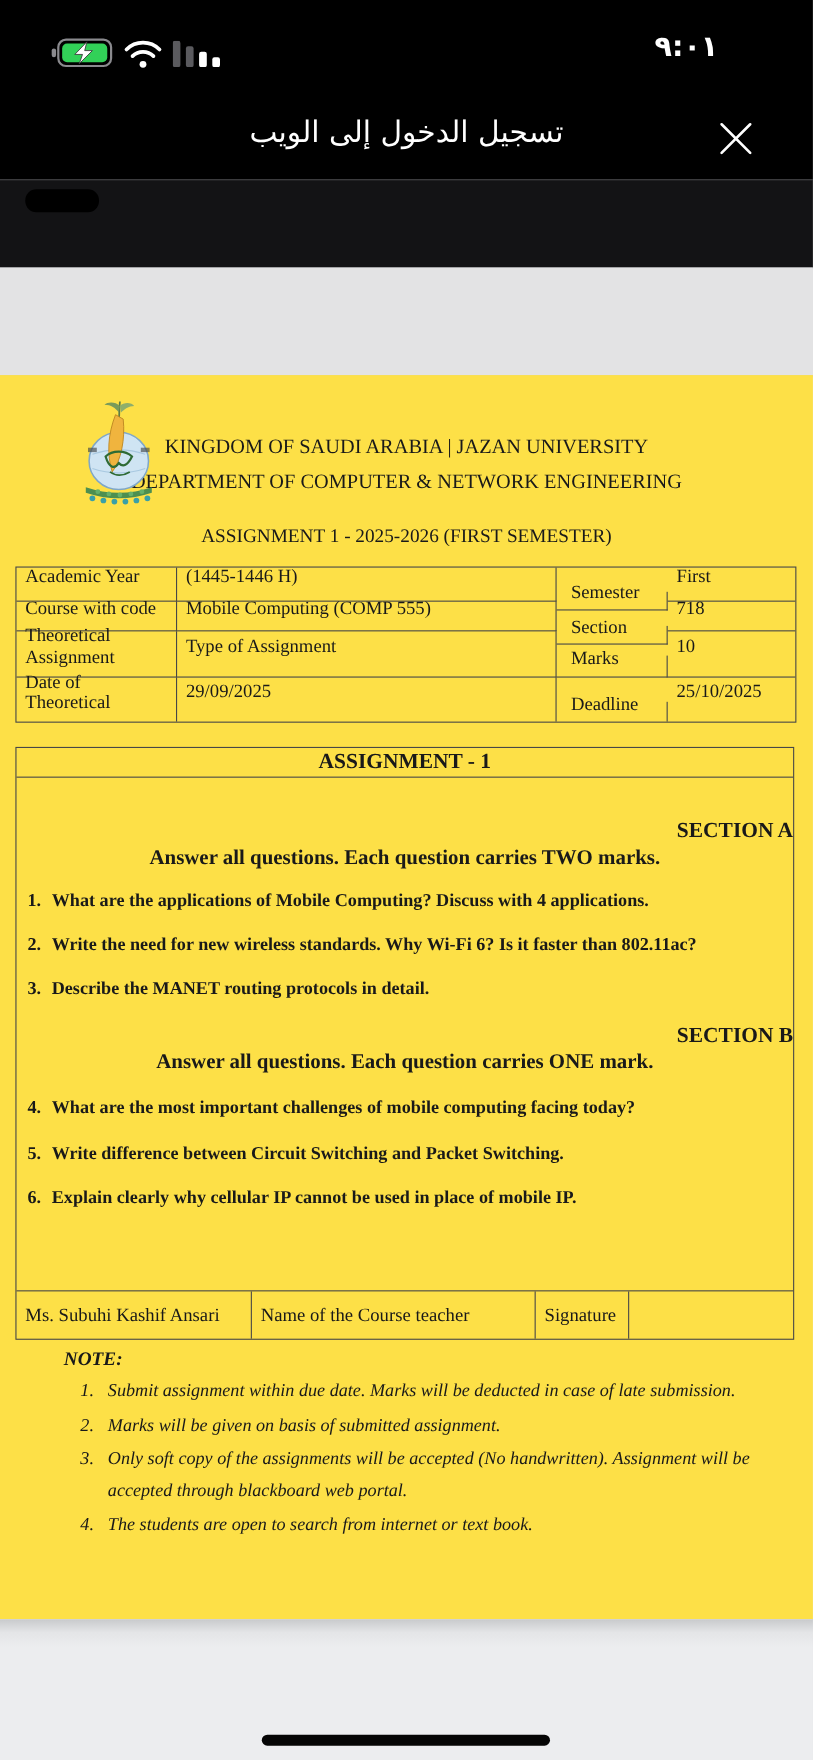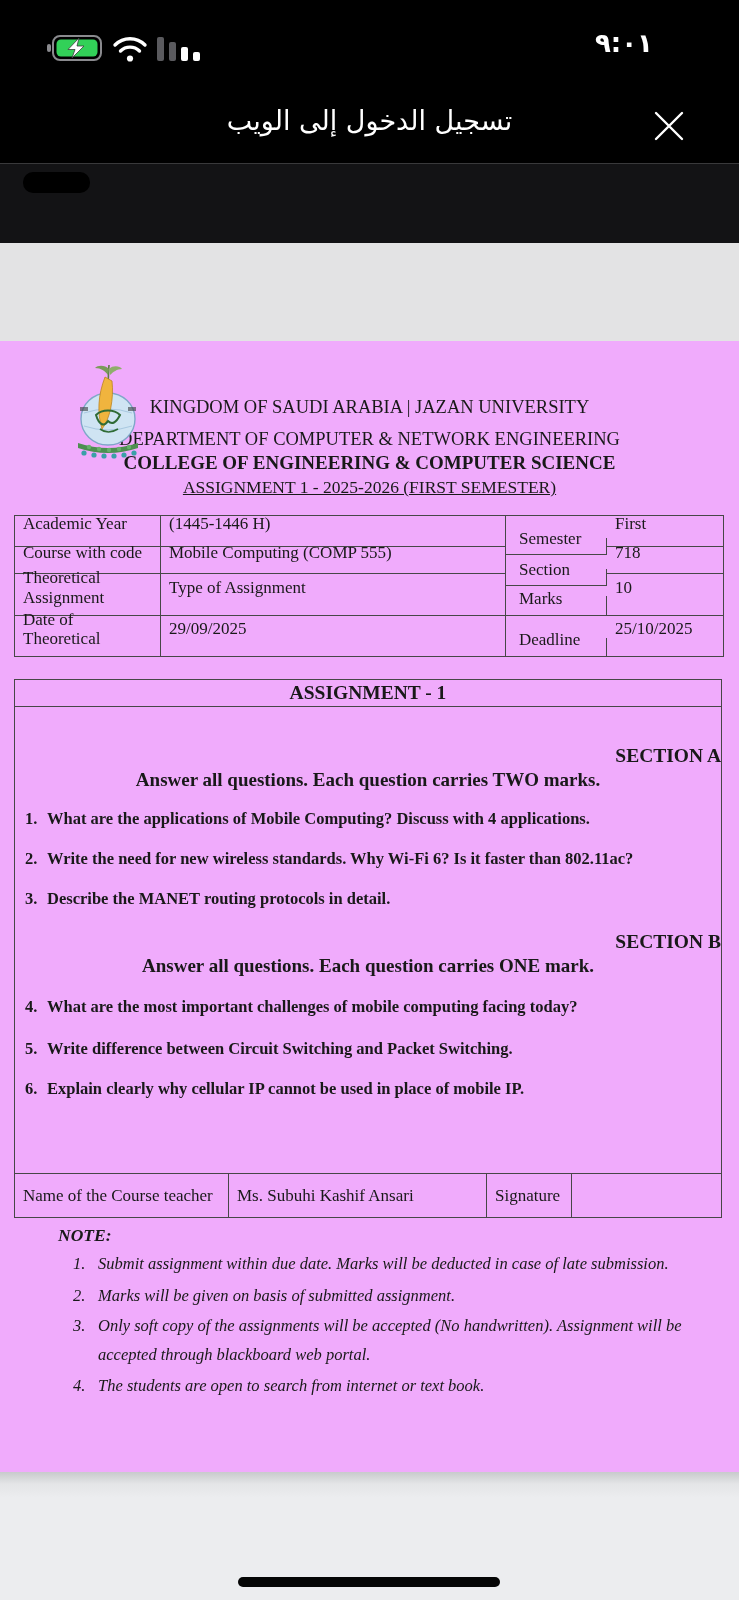--- a/index.html
+++ b/index.html
@@ -22,27 +22,27 @@
   
   .web-dark{position:absolute;left:0;top:163px;width:739px;height:80px;background:#131315;
             border-top:1px solid #39393b;}
   .tab-pill{position:absolute;left:23px;top:8px;width:67px;height:21px;border-radius:10px;background:#000;}
 
   
   .gray-band{position:absolute;left:0;top:243px;width:739px;height:98px;background:#e3e3e4;
              border-bottom:2px solid #c9c9cb;}
 
   
-  .sheet{position:absolute;left:0;top:341px;width:739px;height:1131px;background:#f0abfc;}
+  .sheet{position:absolute;left:0;top:341px;width:739px;height:1131px;background:#fde047;}
   .logo{position:absolute;left:72px;top:22px;z-index:2;}
   .hline{position:absolute;left:0;width:739px;text-align:center;white-space:nowrap;}
   .h1{top:56px;font-size:18.5px;}
   .h2{top:88px;font-size:18.5px;}
   .h3{top:111px;font-size:19px;font-weight:700;}
-  .h4{top:136px;font-size:17.5px;text-decoration:underline;}
+  .h4{top:136px;font-size:17.5px;}
 
   
   .itable{position:absolute;left:14px;top:174px;width:708px;display:grid;
           grid-template-columns:146px 345px 101px 116px;grid-template-rows:31px 27px 42px 40px;
           border:1.5px solid #474747;font-size:17px;line-height:1.12;}
   .icell{border-right:1.5px solid #474747;border-bottom:1.5px solid #474747;
          display:flex;align-items:center;padding:1px 6px 15px 8px;box-sizing:border-box;}
   .icell:nth-child(4n){border-right:none;}
   .icell:nth-child(n+13){border-bottom:none;}
   .icell.sub{padding-left:13px;margin-top:22px;}
@@ -143,21 +143,20 @@
         <circle cx="17" cy="84" r="2.2"></circle>
           <circle cx="27" cy="86" r="2.2"></circle>
           <circle cx="37" cy="87" r="2.2"></circle>
         <circle cx="47" cy="86" r="2.2"></circle>
           <circle cx="57" cy="84" r="2.2"></circle>
       </g>
     </svg>
 
     <div class="hline h1">KINGDOM OF SAUDI ARABIA |  JAZAN UNIVERSITY</div>
     <div class="hline h2">DEPARTMENT OF COMPUTER &amp; NETWORK ENGINEERING</div>
-    <div class="hline h3">COLLEGE OF ENGINEERING &amp; COMPUTER SCIENCE</div>
     <div class="hline h4">ASSIGNMENT 1 - 2025-2026 (FIRST SEMESTER)</div>
 
     <div class="itable">
       <div class="icell">Academic Year</div>
       <div class="icell">(1445-1446 H)</div>
       <div class="icell sub">Semester</div>
       <div class="icell">First</div>
 
       <div class="icell">Course with code</div>
       <div class="icell">Mobile Computing (COMP 555)</div>
@@ -204,22 +203,22 @@
       <div class="q" style="top:359px">
         <span class="qnum">5.</span>
         <span>Write difference between Circuit Switching and Packet Switching.</span>
       </div>
       <div class="q" style="top:399px">
         <span class="qnum">6.</span>
         <span>Explain clearly why cellular IP cannot be used in place of mobile IP.</span>
       </div>
 
       <div class="teacher">
+        <div class="tcell">Ms. Subuhi Kashif Ansari</div>
         <div class="tcell">Name of the Course teacher</div>
-        <div class="tcell">Ms. Subuhi Kashif Ansari</div>
         <div class="tcell">Signature</div>
         <div class="tcell"></div>
       </div>
     </div>
 
     <div class="note">
       <div class="note-h">NOTE:</div>
       <div class="nitem n1">
         <span class="nnum">1.</span>
         <span>Submit assignment within due date. Marks will be deducted in case of late submission.</span>

